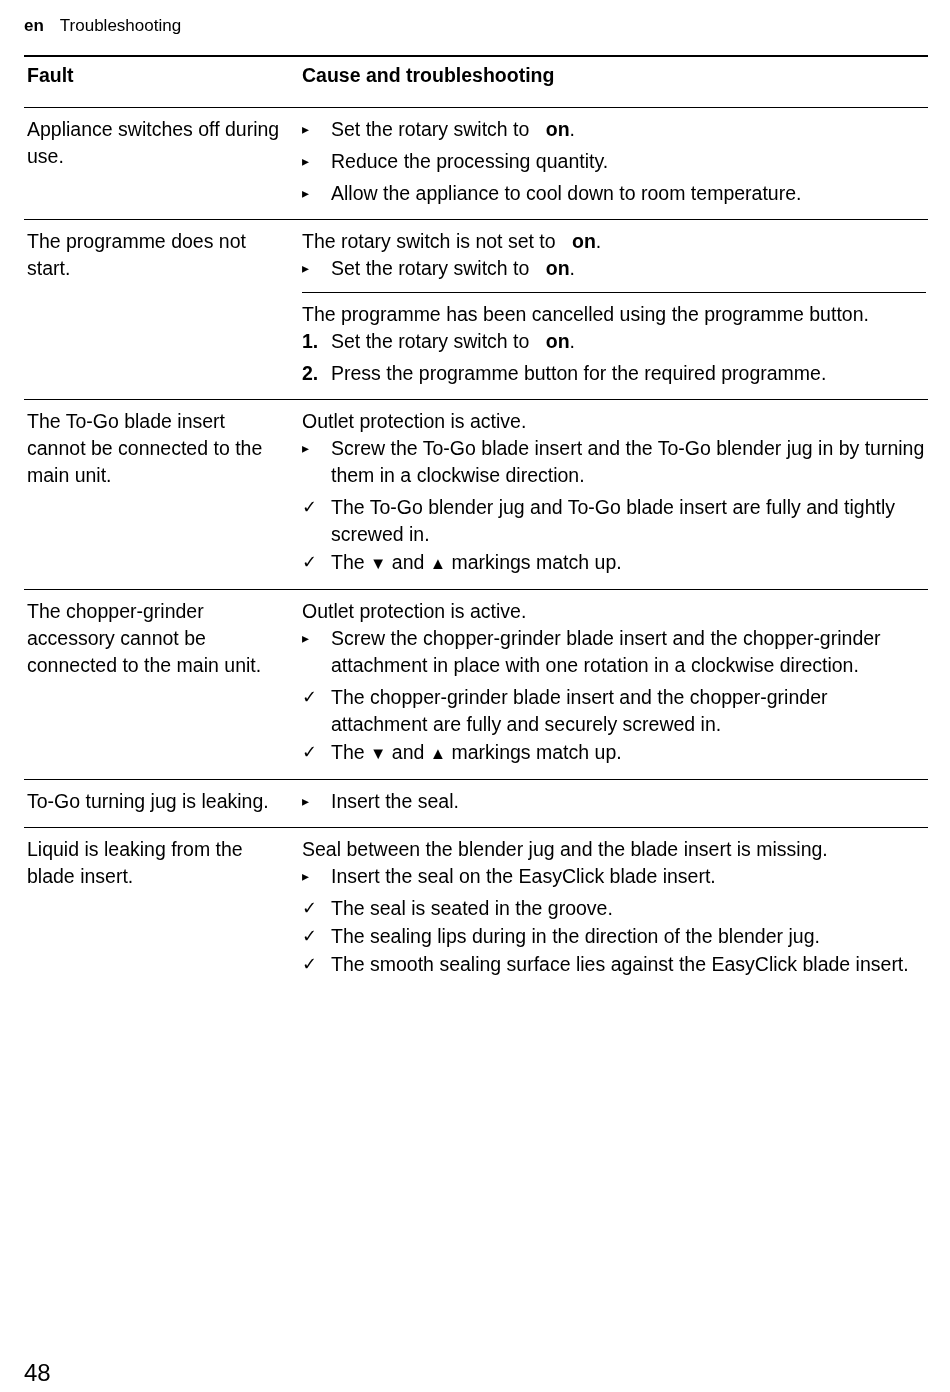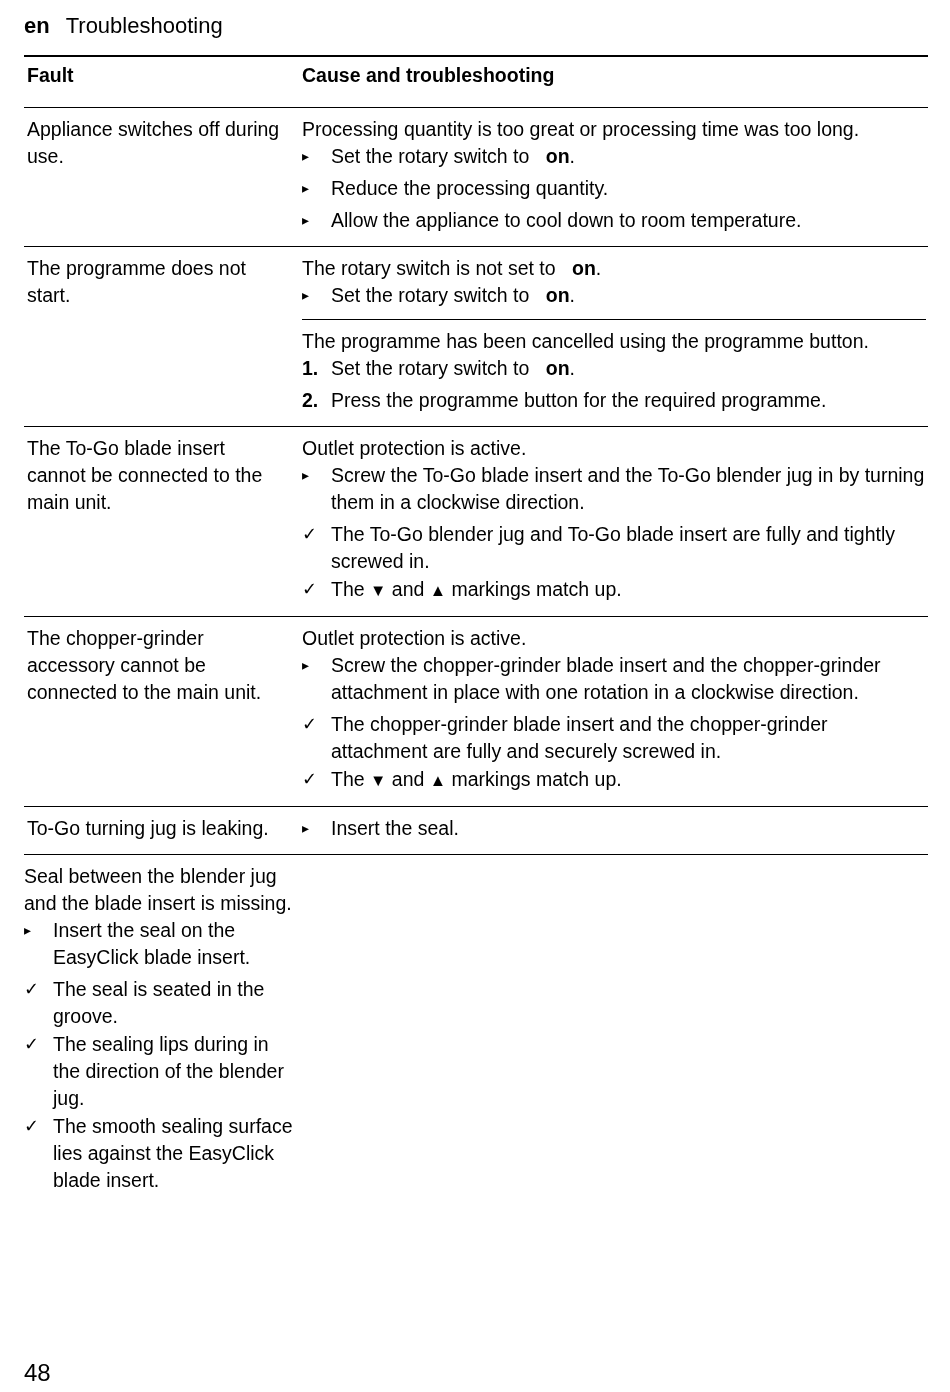--- a/index.html
+++ b/index.html
@@ -5,21 +5,21 @@
   * { box-sizing: border-box; }
   html, body { margin: 0; padding: 0; }
   body {
     width: 950px; height: 1392px;
     background: #ffffff; color: #000000;
     font-family: "Liberation Sans", sans-serif;
     font-size: 19.5px; line-height: 27px;
     position: relative; overflow: hidden;
   }
   .page { padding: 8px 22px 0 24px; }
-  .doc-header { font-size: 22px; line-height: 24px; padding-top: 6px; margin-bottom: 17px; }
+  .doc-header { font-size: 17px; line-height: 24px; padding-top: 6px; margin-bottom: 17px; }
   .doc-header .lang { font-weight: 700; margin-right: 16px; }
   .ts-table { border-top: 2.5px solid #000; }
   .header-row {
     display: grid; grid-template-columns: 278px 1fr;
     font-weight: 700; padding: 5px 0 18px;
     border-bottom: 1.7px solid #000;
   }
   .header-row .h-fault { padding-left: 3px; }
   .t-row { display: grid; grid-template-columns: 278px 1fr; }
   .t-row + .t-row { border-top: 1.7px solid #000; }
@@ -49,21 +49,20 @@
   <div class="ts-table">
     <div class="header-row">
       <div class="h-fault">Fault</div>
       <div class="h-cause">Cause and troubleshooting</div>
     </div>
     <div>
         <div class="t-row">
           <div class="fault-cell">Appliance switches off during use.</div>
           <div class="cause-cell">
             <div class="block">
-              <div class="intro"><span>Processing quantity is too great or processing time was too long.</span></div>
               <div class="item arrow">
                 <span class="marker arrow">▸</span>
                 <span class="item-text"><span>Set the rotary switch to </span><span class="b">on</span><span>.</span></span>
               </div>
               <div class="item arrow">
                 <span class="marker arrow">▸</span>
                 <span class="item-text"><span>Reduce the processing quantity.</span></span>
               </div>
               <div class="item arrow">
                 <span class="marker arrow">▸</span>
@@ -140,20 +139,21 @@
           <div class="cause-cell">
             <div class="block">
               <div class="item arrow">
                 <span class="marker arrow">▸</span>
                 <span class="item-text"><span>Insert the seal.</span></span>
               </div>
             </div>
           </div>
         </div>
         <div class="t-row">
+          <div class="fault-cell">Liquid is leaking from the blade insert.</div>
           <div class="cause-cell">
             <div class="block">
               <div class="intro"><span>Seal between the blender jug and the blade insert is missing.</span></div>
               <div class="item arrow">
                 <span class="marker arrow">▸</span>
                 <span class="item-text"><span>Insert the seal on the EasyClick blade insert.</span></span>
               </div>
               <div class="item check">
                 <span class="marker check">✓</span>
                 <span class="item-text"><span>The seal is seated in the groove.</span></span>

